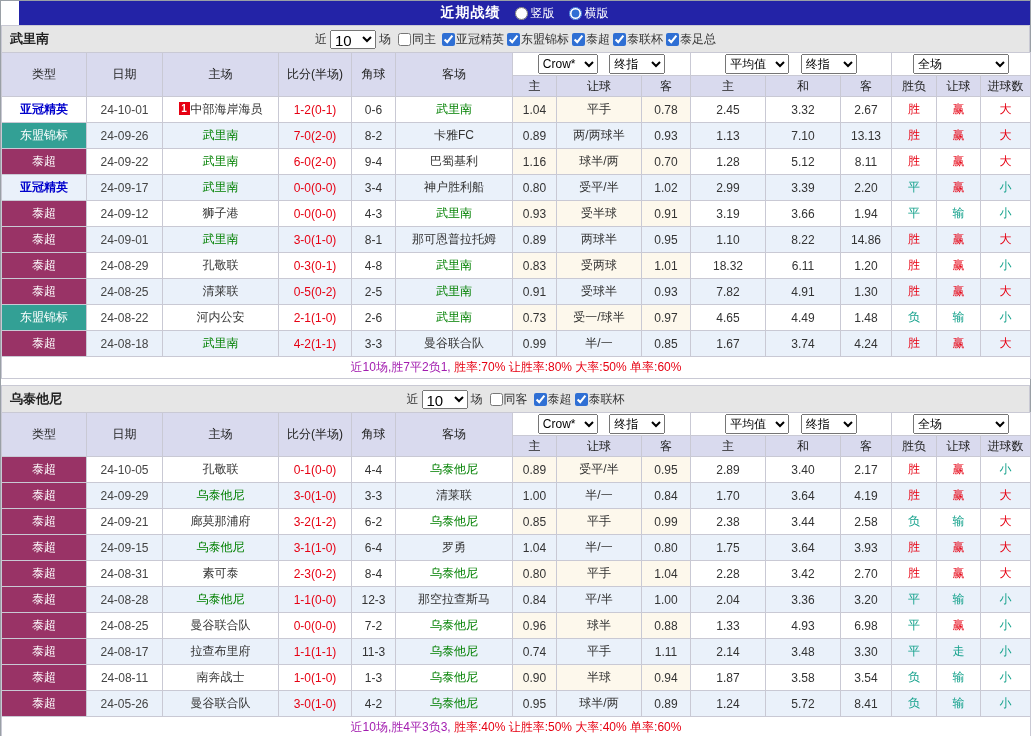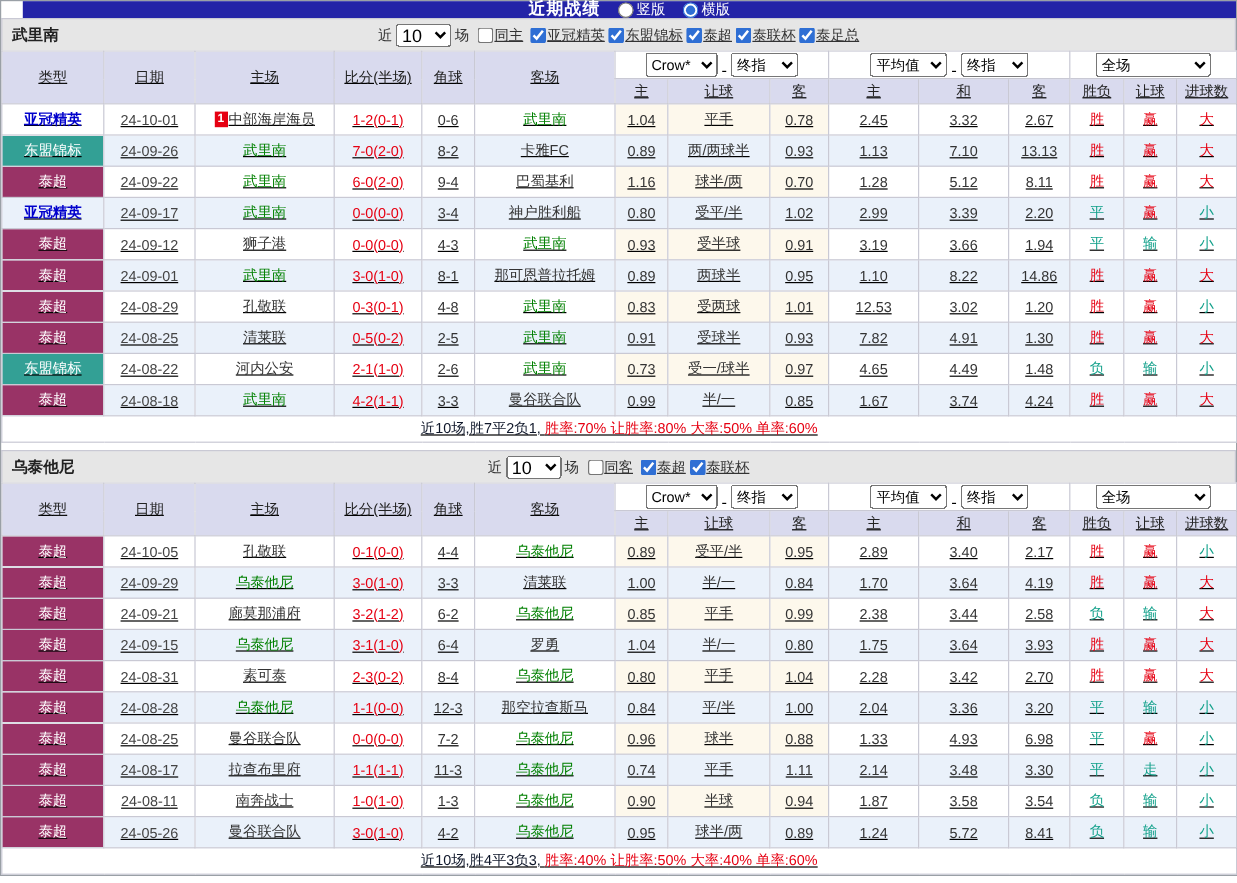--- a/index.html
+++ b/index.html
@@ -1,34 +1,34 @@
 <!DOCTYPE html>
 <html style="--topbar-bg: #2323a7; --header-bg: #d9daee; --strip-bg: #e6e6e6; --row-alt-bg: #eaf1fa; --odds-tint-bg: #fdf8ec; --acl-text: #0000cc; --aff-bg: #33a095; --thai-bg: #993366; --focus-team: #008000; --score-red: #e60012; --win-red: #e60012; --lose-teal: #13a18b; --summary-red: #e60012;"><head>
 <meta charset="utf-8">
 <style>
   * { box-sizing: border-box; }
   body { margin:0; background:#fff; font-family:"Liberation Sans","DejaVu Sans",sans-serif; }
   .page { width:1031px; border:1px solid #9aa0a6; background:#fff; }
 
-  .topbar { background:var(--topbar-bg,#2323a7); height:14px; display:flex; align-items:center; justify-content:center; color:#fff;margin-left:18px; }
+  .topbar { background:var(--topbar-bg,#2323a7); height:24px; display:flex; align-items:center; justify-content:center; color:#fff;margin-left:18px; }
   .topbar .title { font-weight:700; font-size:14px; letter-spacing:1px; }
   .radio { display:inline-flex; align-items:center; gap:3px; font-size:12px; margin-left:14px; cursor:pointer; }
   .radio input { margin:0; accent-color:#2f6fd4; }
 
   .strip { position:relative; height:27px; background:var(--strip-bg,#e6e6e6); border:1px solid #c9c9d4; border-bottom:none; display:flex; align-items:center; }
   .strip .team { position:absolute; left:8px; font-weight:700; font-size:13px; color:#222; }
   .filters { margin:0 auto; display:inline-flex; align-items:center; gap:3px; font-size:12px; color:#333; }
   .filters select { font-size:15px; height:19px; }
   .sel-recent { width:46px; }
-  .chk { display:inline-flex; align-items:center; gap:1px; margin-left:4px; cursor:pointer;text-decoration:underline; }
+  .chk { display:inline-flex; align-items:center; gap:1px; margin-left:4px; cursor:pointer; }
   .chk input { margin:0; width:13px; height:13px; accent-color:#2f6fd4; }
   .leagues { display:inline-flex; align-items:center; }
   .leagues .chk { margin-left:3px; }
 
-  table.grid { width:100%; border-collapse:collapse; table-layout:fixed;text-decoration:underline; }
+  table.grid { width:100%; border-collapse:collapse; table-layout:fixed; }
   .grid th, .grid td { border:1px solid #c9c9d4; text-align:center; font-size:12px; font-weight:400; padding:0; overflow:hidden; white-space:nowrap; }
   .hd1 th { height:23px; }
   .hd2 th { height:21px; }
   th.lbl, .hd2 th { background:var(--header-bg,#d9daee); color:#222; }
   th.selcell { background:#fff; }
   .selcell select { font-size:12px; height:20px; margin:0 4px; }
   .sel-odds { width:60px; } .sel-stage { width:56px; } .sel-avg { width:64px; } .sel-scope { width:96px; }
 
   tbody td { height:26px; color:#333; }
   tbody tr:nth-child(even) { background:var(--row-alt-bg,#eaf1fa); }
@@ -36,21 +36,21 @@
   td.t-acl { color:var(--acl-text,#0000cc); font-weight:700; }
   td.t-aff { background:var(--aff-bg,#33a095); color:#fff; }
   td.t-thai { background:var(--thai-bg,#993366); color:#fff; }
   td.score { color:var(--score-red,#e60012); }
   td.date { color:#444; }
   .focus { color:var(--focus-team,#008000); cursor:pointer; }
   .badge { display:inline-block; background:var(--win-red,#e60012); color:#fff; font-size:10px; line-height:13px; min-width:11px; height:13px; padding:0 1px; margin-right:1px; font-weight:700; vertical-align:1px; }
   .r-red { color:var(--win-red,#e60012); }
   .r-teal { color:var(--lose-teal,#13a18b); }
   tfoot td.summary { height:22px; background:#fff; }
-  .sum-pre { color:#0f172a; }
+  .sum-pre { color:#a21caf; }
   .sum-stats { color:var(--summary-red,#e60012); }
   .gap { height:6px; }
 </style>
 </head>
 <body>
 
 <div class="page">
 
   <div class="topbar">
     <span class="title">近期战绩</span>
@@ -257,22 +257,22 @@
           <tr>
             <td class="type t-thai">泰超</td>
             <td class="date">24-08-29</td>
             <td class="team"><span>孔敬联</span></td>
             <td class="score">0-3(0-1)</td>
             <td class="corner">4-8</td>
             <td class="team"><span class="focus">武里南</span></td>
             <td class="g1">0.83</td>
             <td class="g1">受两球</td>
             <td class="g1">1.01</td>
-            <td class="avg">12.53</td>
-            <td class="avg">3.02</td>
+            <td class="avg">18.32</td>
+            <td class="avg">6.11</td>
             <td class="avg">1.20</td>
             <td class="res r-red">胜</td>
             <td class="res r-red">赢</td>
             <td class="res r-teal">小</td>
           </tr>
           <tr>
             <td class="type t-thai">泰超</td>
             <td class="date">24-08-25</td>
             <td class="team"><span>清莱联</span></td>
             <td class="score">0-5(0-2)</td>

